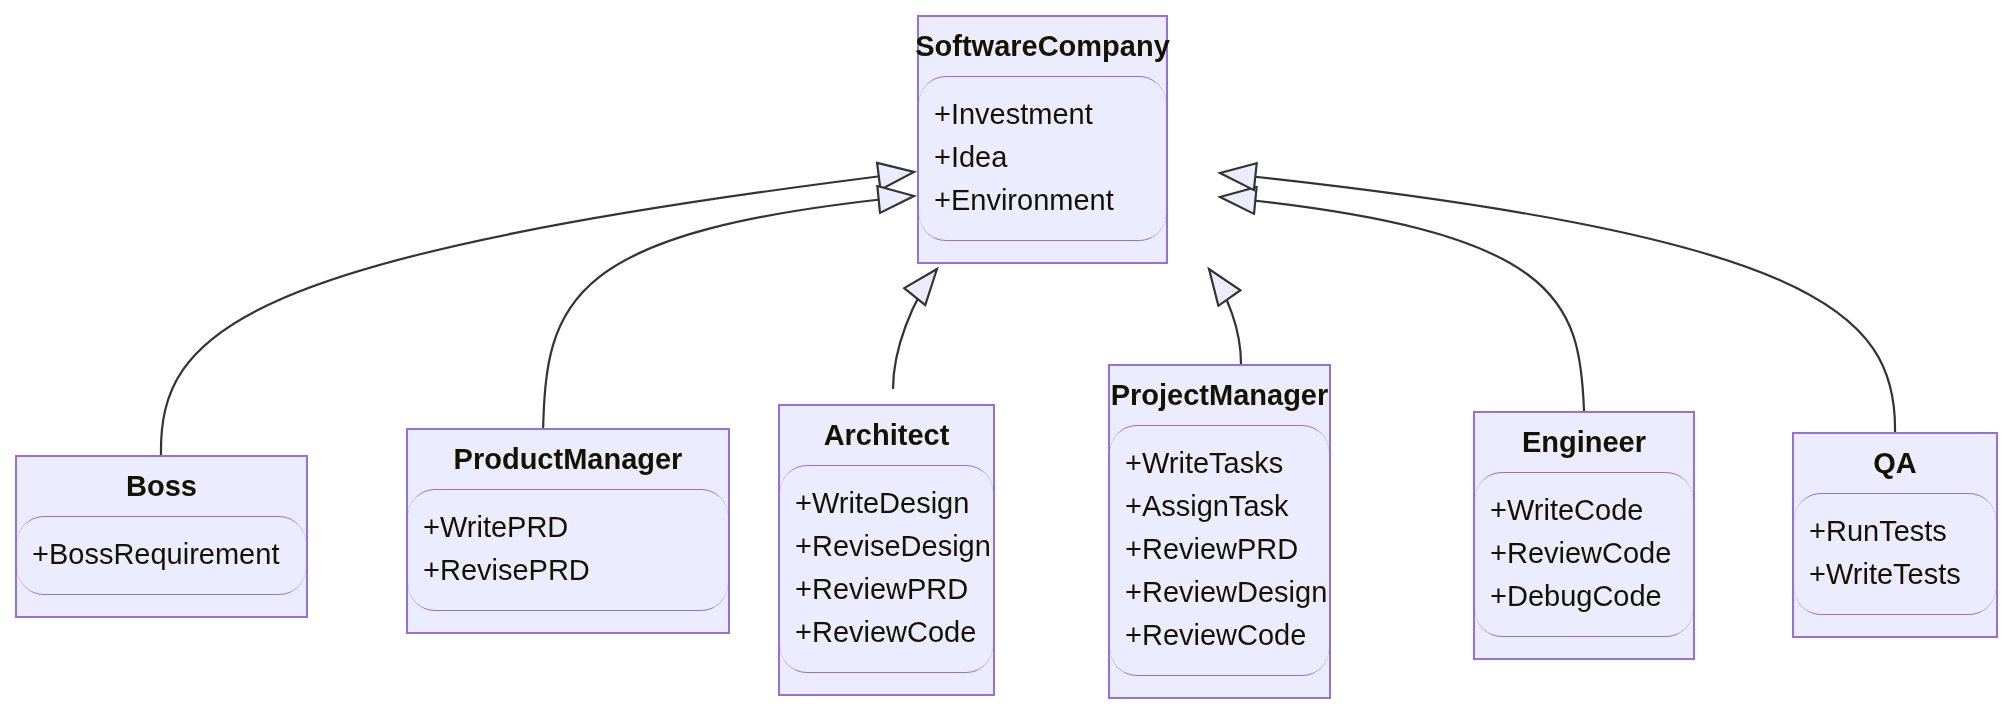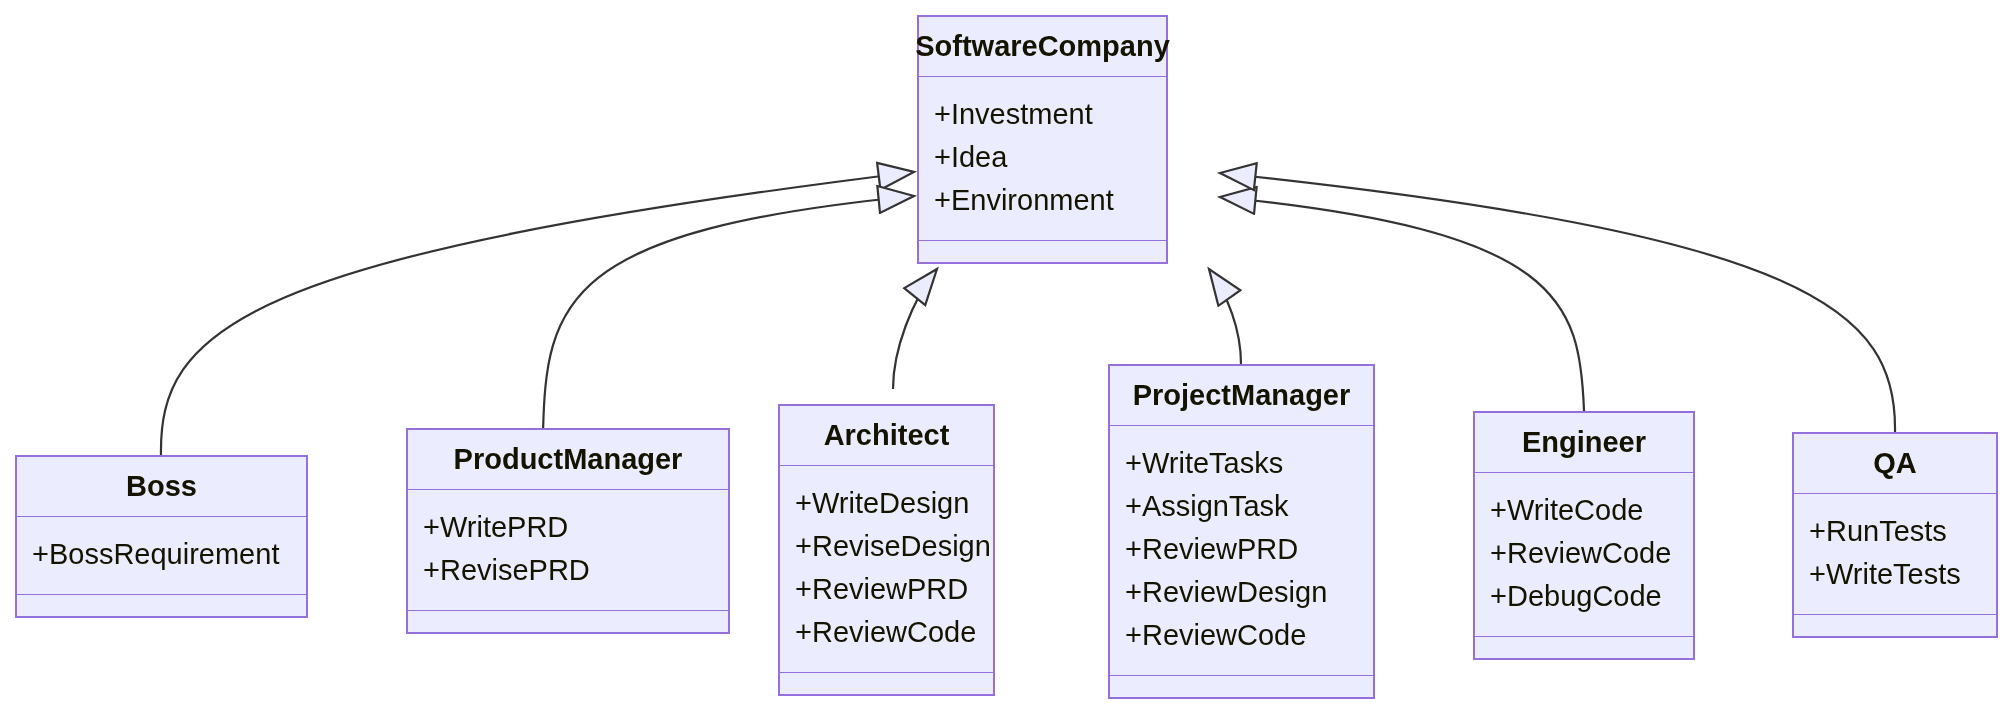--- a/index.html
+++ b/index.html
@@ -36,36 +36,37 @@
     align-items: center;
     justify-content: center;
     font-weight: 700;
     font-size: 29px;
     white-space: nowrap;
   }
   .class-attrs {
     border-top: 1.5px solid #9370DB;
     border-bottom: 1.5px solid #9370DB;
     padding: 16px 0 18px 0;
+    border-radius: 27px;
   }
   .attr-row {
     font-size: 29px;
     line-height: 43px;
     padding: 0 15px;
     white-space: nowrap;
   }
   .class-methods {
     height: 21px;
   }
   
   #box-SoftwareCompany { left: 917px;  top: 15px;  width: 251px; }
   #box-Boss            { left: 15px;   top: 455px; width: 293px; }
   #box-ProductManager  { left: 406px;  top: 428px; width: 324px; }
   #box-Architect       { left: 778px;  top: 404px; width: 217px; }
-  #box-ProjectManager  { left: 1108px; top: 364px; width: 267px; }
+  #box-ProjectManager  { left: 1108px; top: 364px; width: 223px; }
   #box-Engineer        { left: 1473px; top: 411px; width: 222px; }
   #box-QA              { left: 1792px; top: 432px; width: 206px; }
 </style>
 </head>
 <body>
 
 <svg id="edge-layer" viewBox="0 0 2003 722" xmlns="http://www.w3.org/2000/svg">
   <defs>
     <marker id="hollow-tri" markerUnits="userSpaceOnUse" viewBox="0 0 40 30" markerWidth="40" markerHeight="30" refX="37" refY="15" orient="auto">
       <path d="M1.5,1.5 L37,15 L1.5,28.5 Z" fill="#ECECFF" stroke="#333333" stroke-width="2.2"></path>

